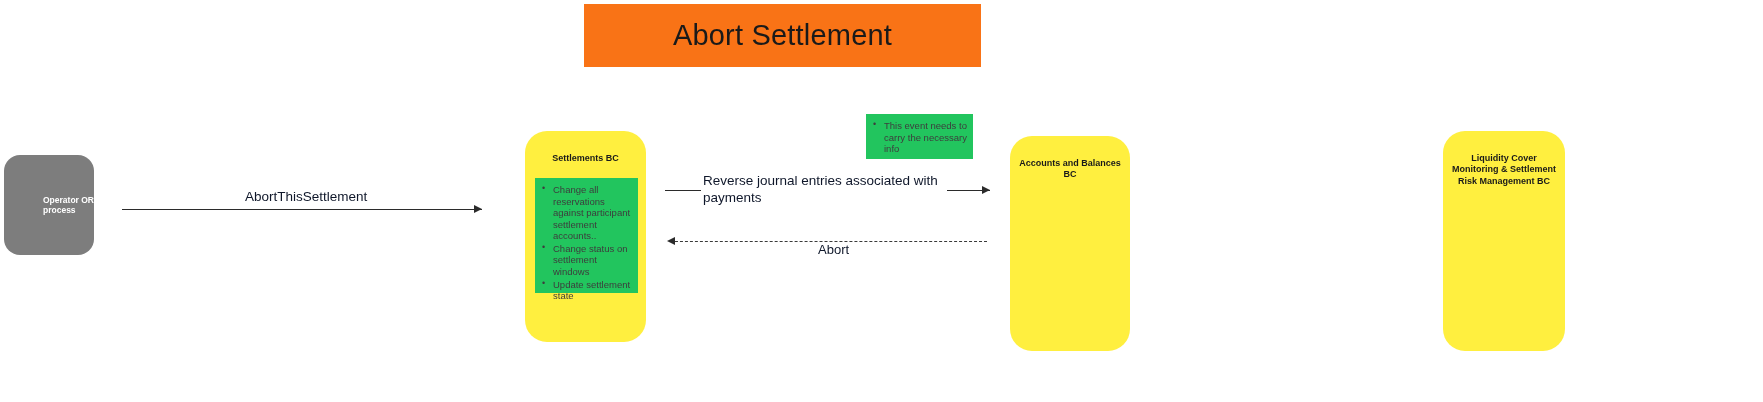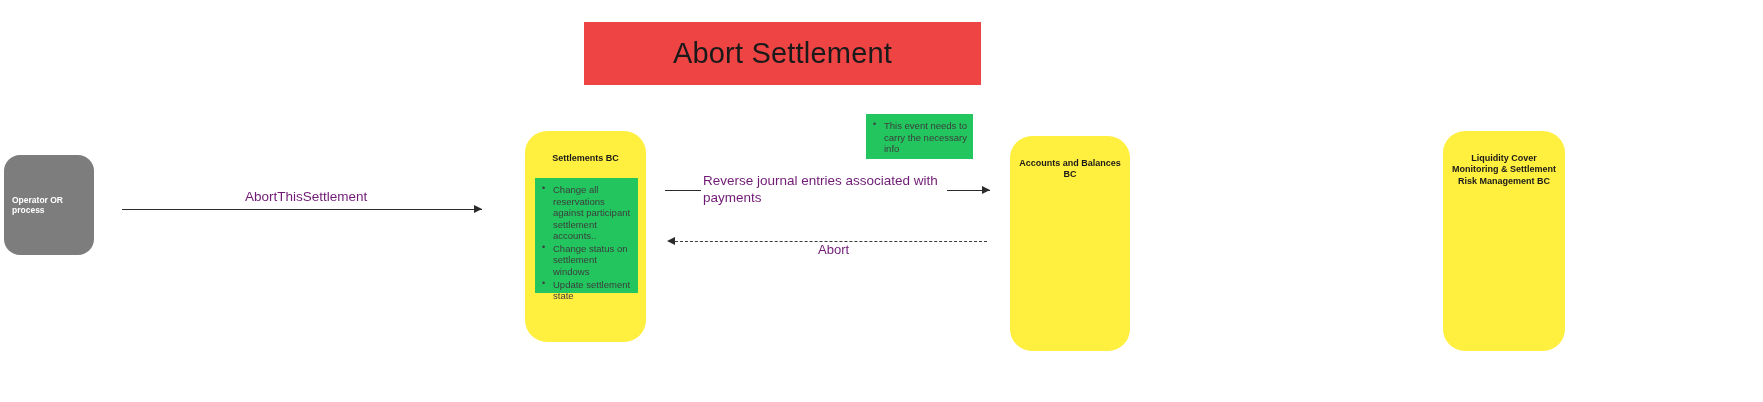--- a/index.html
+++ b/index.html
@@ -19,25 +19,24 @@
     overflow: hidden;
   }
 
   
   .title-banner {
     position: absolute;
     left: 584px;
     top: 4px;
     width: 397px;
     height: 63px;
-    background: #ef4444;
+    background: #f97316;
     display: flex;
     align-items: center;
     justify-content: center;
-    margin-top: 18px;
   }
   .title-banner .title-text {
     font-size: 29px;
     font-weight: 400;
     color: #1a1a1a;
     letter-spacing: 0.2px;
     line-height: 1;
   }
 
   
@@ -52,20 +51,21 @@
     display: flex;
     align-items: center;
     justify-content: flex-start;
   }
   .actor-box .actor-label {
     font-size: 8.5px;
     font-weight: 700;
     color: #ffffff;
     padding-left: 8px;
     line-height: 1.2;
+    margin-left: 31px;
   }
 
   
   .lifeline {
     position: absolute;
     background: #ffef3f;
     border-radius: 22px;
   }
   .lifeline .lifeline-title {
     position: absolute;
@@ -160,21 +160,21 @@
   }
   .arrowhead.right {
     border-left: 8px solid #2b2b2b;
   }
   .arrowhead.left {
     border-right: 8px solid #2b2b2b;
   }
   .msg-label {
     position: absolute;
     font-size: 13.5px;
-    color: #701a75;
+    color: #0f172a;
     line-height: 1.25;
     white-space: pre-line;
   }
   .msg-label.small {
     font-size: 13px;
   }
 
   
   #msg1-line  { left: 122px; top: 209px; width: 360px; }
   #msg1-head  { left: 474px; top: 205px; }

